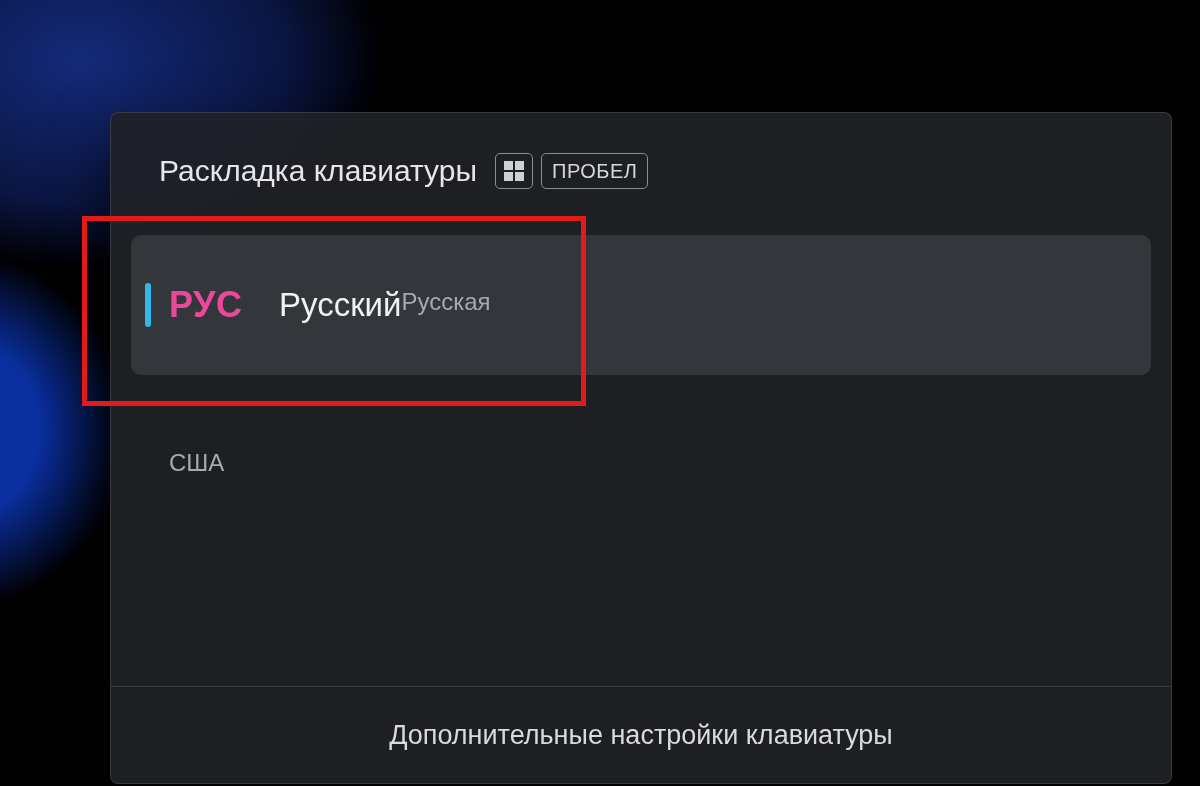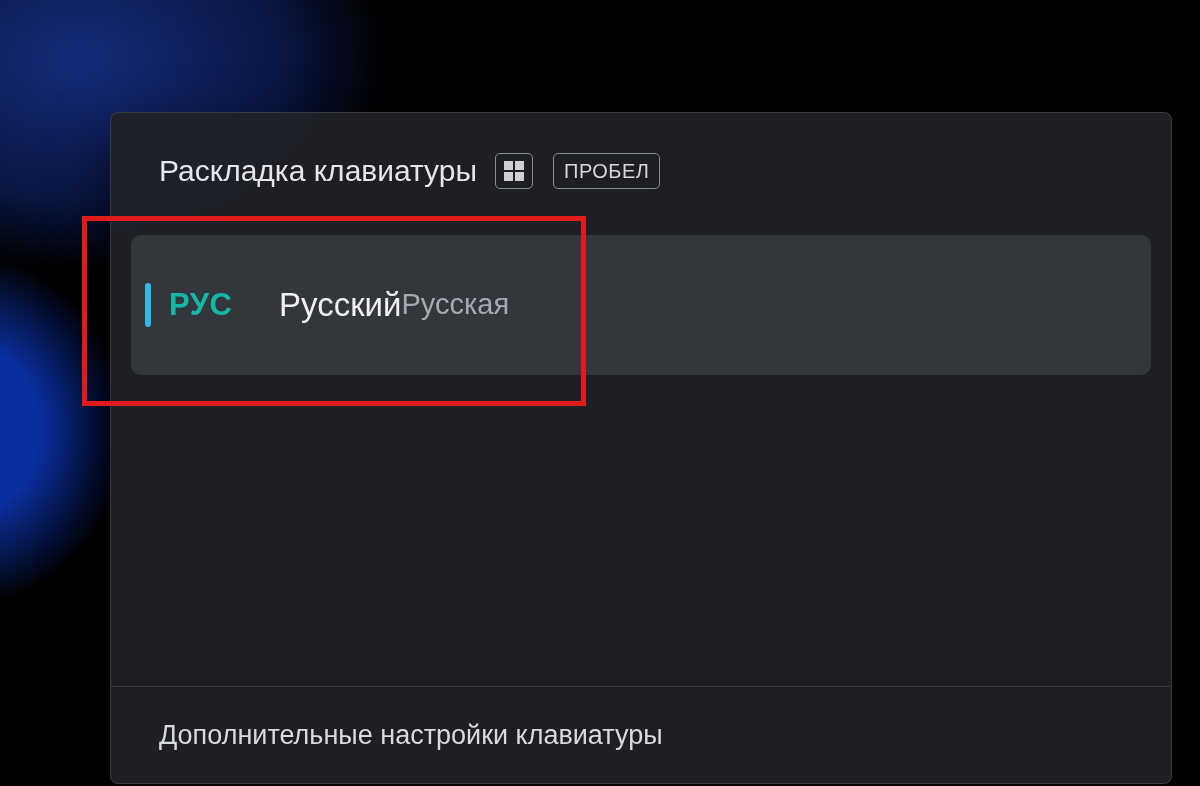--- a/index.html
+++ b/index.html
@@ -44,21 +44,21 @@
     padding: 40px 48px 20px 48px;
   }
   .header-title {
     font-size: 30px;
     font-weight: 400;
     color: #e6e6ea;
   }
   .key-hint {
     display: flex;
     align-items: center;
-    gap: 20px;
+    gap: 8px;
   }
   .key {
     display: inline-flex;
     align-items: center;
     justify-content: center;
     height: 34px;
     padding: 0 10px;
     border: 1.5px solid #8a8c93;
     border-radius: 5px;
     color: #d6d7dc;
@@ -99,53 +99,54 @@
     border-radius: 4px;
     background: #35b7e8;
     margin-right: 18px;
     flex: 0 0 auto;
     visibility: hidden;
   }
   .item.selected .active-bar { visibility: visible; }
 
   .lang-code {
     width: 110px;
-    font-size: 31px;
+    font-size: 36px;
     font-weight: 600;
-    color: #14b8a6;
+    color: #ec4899;
     letter-spacing: 0.5px;
     flex: 0 0 auto;
   }
   .lang-text { display: flex; flex-direction: row; }
   .lang-name {
     font-size: 33px;
     font-weight: 400;
     color: #f2f2f5;
     line-height: 1.25;
   }
   .lang-layout {
-    font-size: 29px;
+    font-size: 24px;
     color: #a7a9b0;
     margin-top: 4px;
   }
 
   .highlight-box {
     position: absolute;
     border: 5px solid #e11a1a;
     pointer-events: none;
   }
 
   .footer {
     position: absolute;
     left: 0; right: 0; bottom: 0;
     height: 96px;
     border-top: 1px solid rgba(140,140,150,0.25);
     display: flex;
     align-items: center;
-    padding: 0 48px;
+    padding: 0 36px;
+    justify-content: center;
   }
   .footer-link {
     font-size: 27px;
     color: #d9dadf;
   }
 </style>
 </head>
 <body>
 
 <div class="bg"></div>
@@ -174,20 +175,21 @@
       <div class="lang-code">РУС</div>
       <div class="lang-text">
         <div class="lang-name">Русский</div>
         <div class="lang-layout">Русская</div>
       </div>
     </div>
 
     <div class="item">
       <div class="active-bar"></div>
       <div class="lang-text">
+        <div class="lang-layout">США</div>
       </div>
     </div>
 
   </div>
 
   <div class="footer">
     <span class="footer-link">Дополнительные настройки клавиатуры</span>
   </div>
 
 </div>

